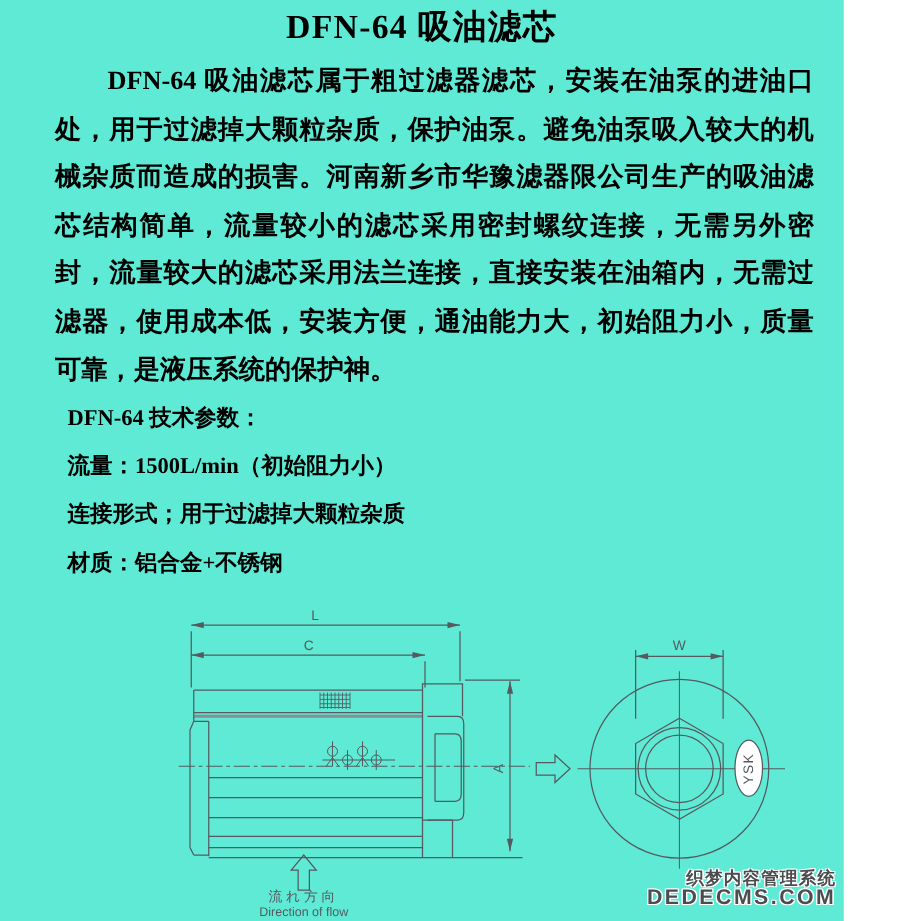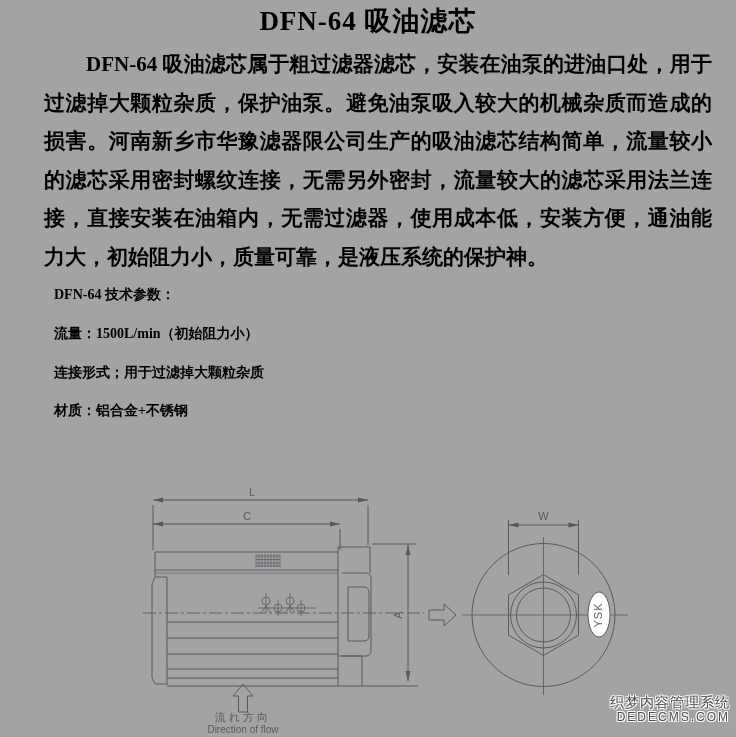--- a/index.html
+++ b/index.html
@@ -1,48 +1,48 @@
 <!DOCTYPE html>
 <html><head>
 <meta charset="utf-8">
 <style>
   html,body{margin:0;padding:0;background:#fff;}
   .page{
-    position:relative;width:736px;height:737px;background:#a3a3a3;
+    position:relative;width:675px;height:737px;background:#5eead4;
     overflow:hidden;color:#000;
     font-family:"Liberation Serif","DejaVu Serif",serif;
   }
   .doc-title{
     margin:3px 0 0 0;text-align:center;
     font-size:27px;font-weight:700;letter-spacing:1px;
   }
   .body-paragraph{
     margin:6px 24px 0 44px;
     font-size:21px;line-height:38.5px;font-weight:600;
     text-align:justify;text-indent:42px;
   }
   .spec-heading,.spec-line{
     margin:0 24px 0 54px;
-    font-size:14px;line-height:38.8px;font-weight:600;
+    font-size:18px;line-height:38.8px;font-weight:600;
   }
   .drawing{
     position:absolute;left:0;top:478px;width:736px;height:259px;
   }
   .drawing text{
     font-family:"Liberation Sans","DejaVu Sans",sans-serif;
     fill:#555a60;
   }
   .watermark{
     position:absolute;right:6px;bottom:12px;text-align:right;
     font-family:"Liberation Sans","DejaVu Sans",sans-serif;
-    font-weight:400;color:#4a4c4e;line-height:15px;
+    font-weight:700;color:#4a4c4e;line-height:15px;
     text-shadow:-1px -1px 0 #fff,1px -1px 0 #fff,-1px 1px 0 #fff,1px 1px 0 #fff;
   }
   .watermark .wm1{display:block;font-size:14px;letter-spacing:1px;}
-  .watermark .wm2{display:block;font-size:12px;letter-spacing:2px;}
+  .watermark .wm2{display:block;font-size:17px;letter-spacing:2px;}
 </style>
 </head>
 <body>
 
 <div class="page">
 
   <h1 class="doc-title">DFN-64 吸油滤芯</h1>
 
   <p class="body-paragraph">DFN-64 吸油滤芯属于粗过滤器滤芯，安装在油泵的进油口处，用于过滤掉大颗粒杂质，保护油泵。避免油泵吸入较大的机械杂质而造成的损害。河南新乡市华豫滤器限公司生产的吸油滤芯结构简单，流量较小的滤芯采用密封螺纹连接，无需另外密封，流量较大的滤芯采用法兰连接，直接安装在油箱内，无需过滤器，使用成本低，安装方便，通油能力大，初始阻力小，质量可靠，是液压系统的保护神。</p>
 

